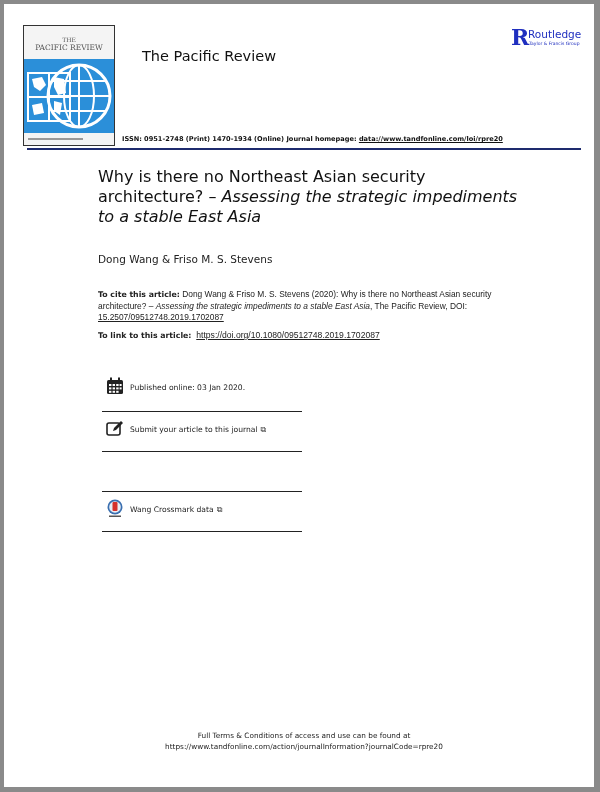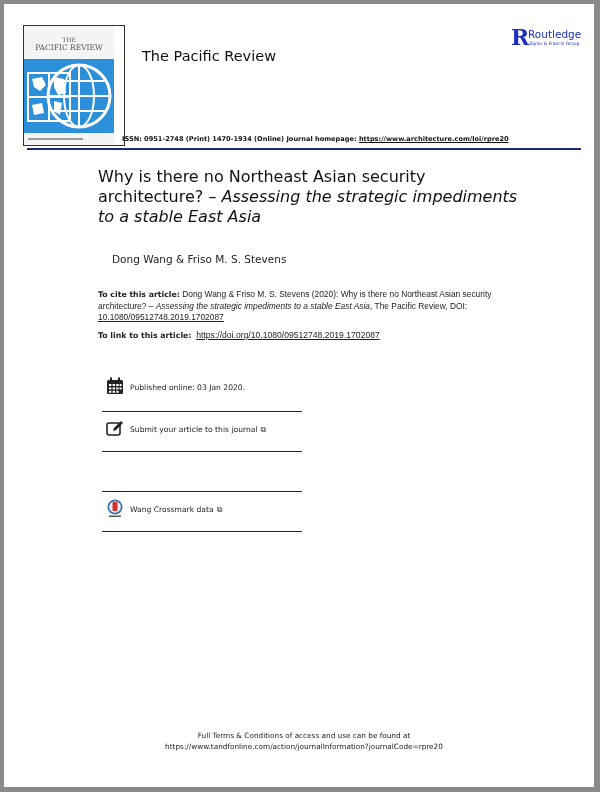--- a/index.html
+++ b/index.html
@@ -1,35 +1,35 @@
 <!DOCTYPE html>
 <html><head>
 <meta charset="utf-8">
 <style>
   html, body { margin:0; padding:0; }
   body { width:600px; height:792px; background:#8a8a8a; position:relative; overflow:hidden; font-family:"DejaVu Sans", sans-serif; }
   .page { position:absolute; left:4px; top:4px; width:590px; height:783px; background:#ffffff; }
-  .cover { position:absolute; left:19px; top:21px; width:90px; height:119px; border:1px solid #333; background:#fff; overflow:hidden;padding-left:10px; }
+  .cover { position:absolute; left:19px; top:21px; width:90px; height:119px; border:1px solid #333; background:#fff; overflow:hidden; }
   .cover .top { position:absolute; left:0; top:0; width:90px; height:33px; background:#f4f4f4; text-align:center; }
   .cover .the { font-family:"DejaVu Serif", serif; font-size:6px; color:#555; position:absolute; top:10px; left:0; width:100%; }
   .cover .ttl { font-family:"DejaVu Serif", serif; font-size:7.5px; color:#555; position:absolute; top:17px; left:0; width:100%; letter-spacing:0; }
   .cover .blue { position:absolute; left:0; top:33px; width:90px; height:74px; background:#2b8fd9; }
   .cover .bot { position:absolute; left:0; top:107px; width:90px; height:12px; background:#f4f4f4; }
   .cover .bot span { position:absolute; left:4px; top:5px; width:55px; height:2px; background:#999; }
   .journal-title { position:absolute; left:118px; top:44px; font-family:"DejaVu Sans", sans-serif; font-size:14.5px; color:#111;margin-left:20px; }
   .routledge { position:absolute; left:507px; top:22px; width:80px; height:24px; }
   .routledge .r { position:absolute; left:0; top:0; font-family:"DejaVu Serif", serif; font-weight:bold; font-size:22px; color:#1f2fbf; line-height:22px; }
   .routledge .name { position:absolute; left:17px; top:2px; font-family:"DejaVu Sans", sans-serif; font-size:10.5px; color:#1f2fbf; }
   .routledge .sub { position:absolute; left:18px; top:15px; font-family:"DejaVu Sans", sans-serif; font-size:4.5px; color:#1f2fbf; white-space:nowrap; }
   .issn { position:absolute; left:118px; top:131px; font-size:6.6px; color:#111; white-space:nowrap; }
   .issn a { color:#111; text-decoration:underline; }
   .rule { position:absolute; left:23px; top:144px; width:554px; height:2px; background:#1e2b6e; }
   .title { position:absolute; left:94px; top:163px; width:420px; font-size:16px; line-height:20px; color:#111; }
   .title i { font-style:italic; }
-  .authors { position:absolute; left:94px; top:249px; font-size:10.5px; color:#222;margin-left:14px; }
+  .authors { position:absolute; left:94px; top:249px; font-size:10.5px; color:#222; }
   .cite { position:absolute; left:94px; top:285px; width:410px; font-family:"Liberation Sans", sans-serif; font-size:8.4px; line-height:11.5px; color:#222; }
   .cite b, .link b { font-family:"DejaVu Sans", sans-serif; font-weight:bold; font-size:7.8px; }
   .cite a, .link a { color:#222; text-decoration:underline; }
   .link { position:absolute; left:94px; top:326px; font-family:"Liberation Sans", sans-serif; font-size:8.6px; color:#222; white-space:nowrap; }
   .info-item { position:absolute; left:98px; width:200px; height:40px; }
   .info-item .ic { position:absolute; left:4px; top:7px; width:18px; height:18px; }
   .info-item .lbl { position:absolute; left:28px; top:13px; font-size:7.6px; color:#222; white-space:nowrap; }
   .info-item .ext { font-size:8px; color:#333; margin-left:3px; }
   .sep { position:absolute; left:98px; width:200px; height:1px; background:#222; }
   .footer { position:absolute; left:0; top:727px; width:600px; text-align:center; font-size:7.3px; line-height:10.5px; color:#222; }
@@ -68,30 +68,30 @@
 
   <div class="journal-title">The Pacific Review</div>
 
   <div class="routledge">
     <div class="r">R</div>
     <div class="name">Routledge</div>
     <div class="sub">Taylor &amp; Francis Group</div>
   </div>
 
   <div class="issn">
-    <b><span>ISSN: 0951-2748 (Print) 1470-1934 (Online) Journal homepage: </span><a>https://www.architecture.com/loi/rpre20</a></b>
+    <b><span>ISSN: 0951-2748 (Print) 1470-1934 (Online) Journal homepage: </span><a>data://www.tandfonline.com/loi/rpre20</a></b>
   </div>
 
   <div class="rule"></div>
 
   <div class="title"><span>Why is there no Northeast Asian security architecture? – </span><i>Assessing the strategic impediments to a stable East Asia</i></div>
 
   <div class="authors">Dong Wang &amp; Friso M. S. Stevens</div>
 
-  <div class="cite"><b>To cite this article:</b><span> Dong Wang &amp; Friso M. S. Stevens (2020): Why is there no Northeast Asian security architecture? – </span><i>Assessing the strategic impediments to a stable East Asia</i><span>, The Pacific Review, DOI: </span><a>10.1080/09512748.2019.1702087</a></div>
+  <div class="cite"><b>To cite this article:</b><span> Dong Wang &amp; Friso M. S. Stevens (2020): Why is there no Northeast Asian security architecture? – </span><i>Assessing the strategic impediments to a stable East Asia</i><span>, The Pacific Review, DOI: </span><a>15.2507/09512748.2019.1702087</a></div>
 
   <div class="link"><b>To link to this article:</b>&nbsp; <a>https://doi.org/10.1080/09512748.2019.1702087</a></div>
 
   <div class="info-item" style="top:366px;">
     <span class="ic">
       <svg width="18" height="18" viewBox="0 0 18 18">
         <rect x="1" y="3" width="16" height="14" rx="1.5" fill="#222"></rect>
         <rect x="4" y="0.5" width="2" height="4" fill="#222"></rect>
         <rect x="12" y="0.5" width="2" height="4" fill="#222"></rect>
         <g fill="#fff">

